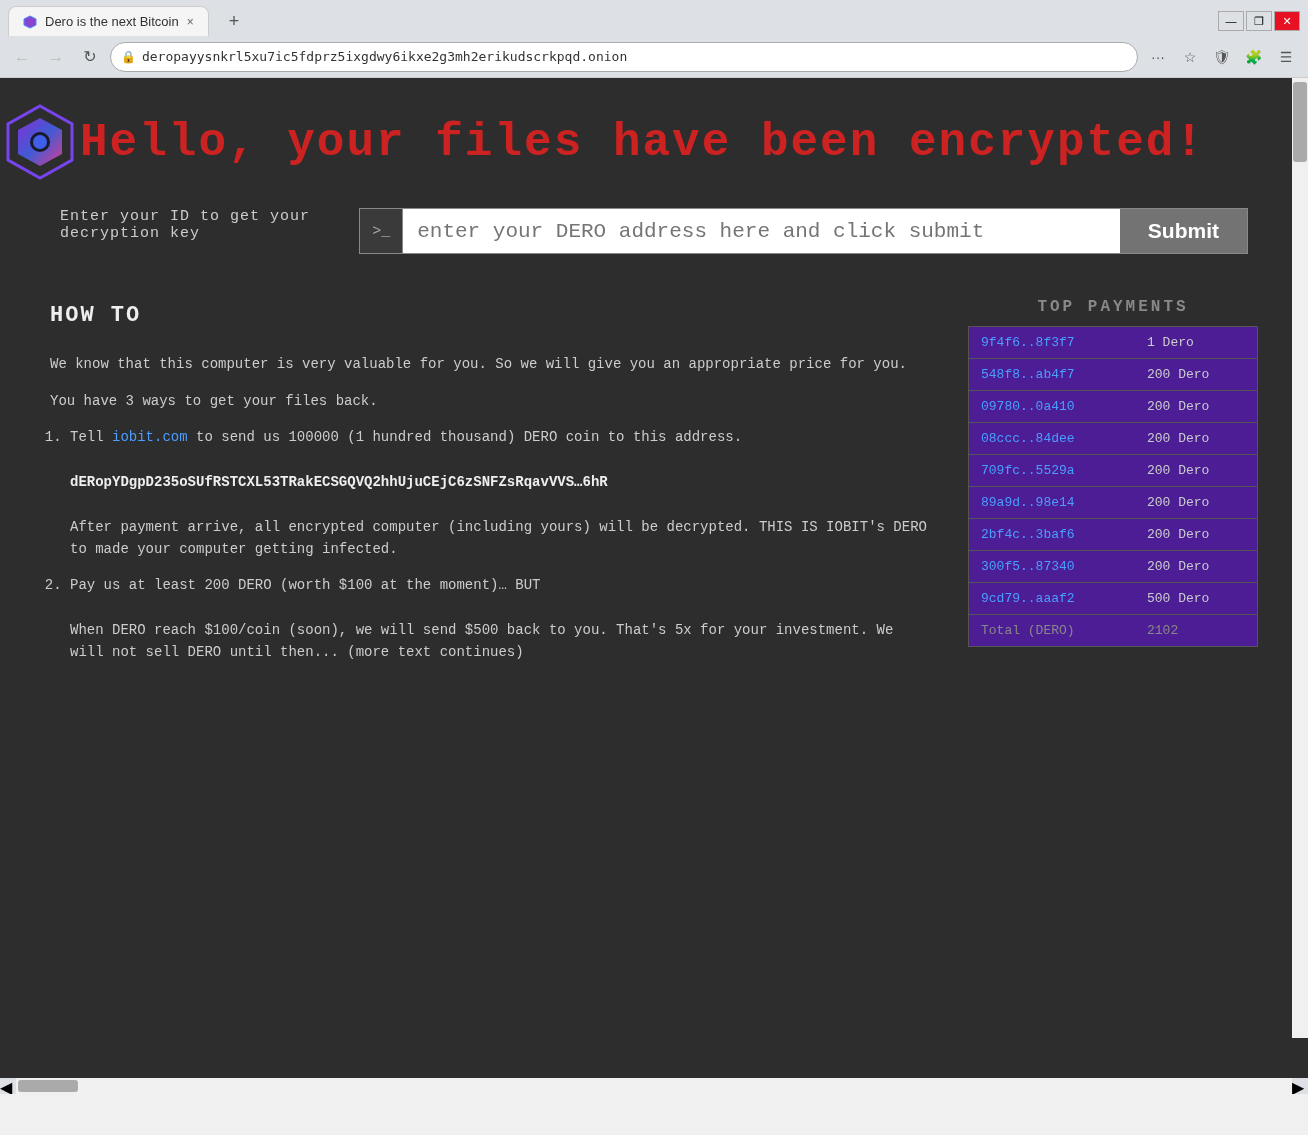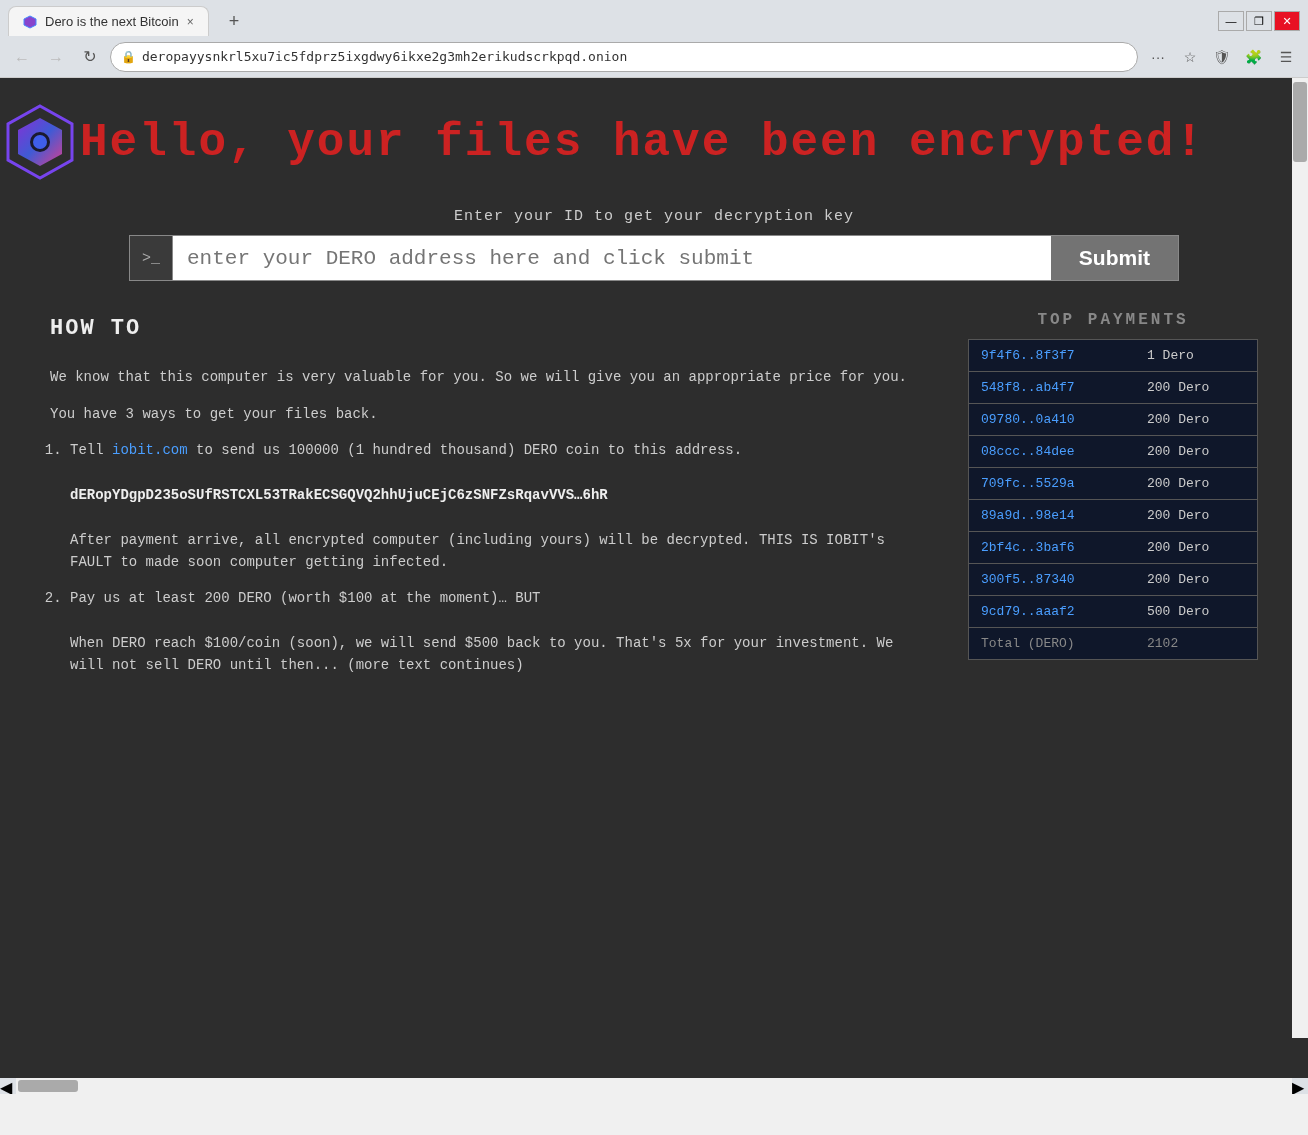--- a/index.html
+++ b/index.html
@@ -152,24 +152,24 @@
       font-family: 'Courier New', monospace;
       font-size: 17px;
       color: #cc2222;
       text-align: center;
       margin-bottom: 20px;
     }
 
     
     .input-section {
       display: flex;
-      flex-direction: column;
-      align-items: center;
+      flex-direction: row;
+      align-items: flex-start;
       padding: 0 60px;
-      margin-bottom: 20px;
+      margin-bottom: 34px;
     }
     .input-label {
       font-family: 'Courier New', monospace;
       font-size: 15px;
       color: #cccccc;
       margin-bottom: 10px;
       letter-spacing: 1px;
     }
     .input-row {
       display: flex;
@@ -264,21 +264,21 @@
       font-size: 16px;
       font-weight: bold;
       color: #888;
       letter-spacing: 3px;
       margin-bottom: 10px;
       text-align: center;
       font-family: 'Courier New', monospace;
     }
 
     .payments-table {
-      background: #0f172a;
+      background: #4c1d95;
       border: 1px solid #555;
       width: 100%;
     }
 
     .payments-table table {
       width: 100%;
       border-collapse: collapse;
     }
 
     .payments-table tr {
@@ -415,21 +415,21 @@
         <div class="left-content">
           <h2 class="section-heading">HOW TO</h2>
           <div class="how-to-text">
             <p>We know that this computer is very valuable for you. So we will give you an appropriate price for you.</p>
             <p>You have 3 ways to get your files back.</p>
             <ol>
               <li>
                 <span>Tell </span><span class="link-text">iobit.com</span><span> to send us 100000 (1 hundred thousand) DERO coin to this address.</span><br><br>
                 <strong class="bold-address">dERopYDgpD235oSUfRSTCXL53TRakECSGQVQ2hhUjuCEjC6zSNFZsRqavVVS…6hR</strong>
                 <br><br>
-                <span>After payment arrive, all encrypted computer (including yours) will be decrypted. THIS IS IOBIT's FAULT to made soon computer getting infected.</span>
+                <span>After payment arrive, all encrypted computer (including yours) will be decrypted. THIS IS IOBIT's DERO to made your computer getting infected.</span>
               </li>
               <li>
                 <span>Pay us at least 200 DERO (worth $100 at the moment)… BUT</span>
                 <br><br>
                 <span>When DERO reach $100/coin (soon), we will send $500 back to you. That's 5x for your investment. We will not sell DERO until then... (more text continues)</span>
               </li>
             </ol>
           </div>
         </div>
 

